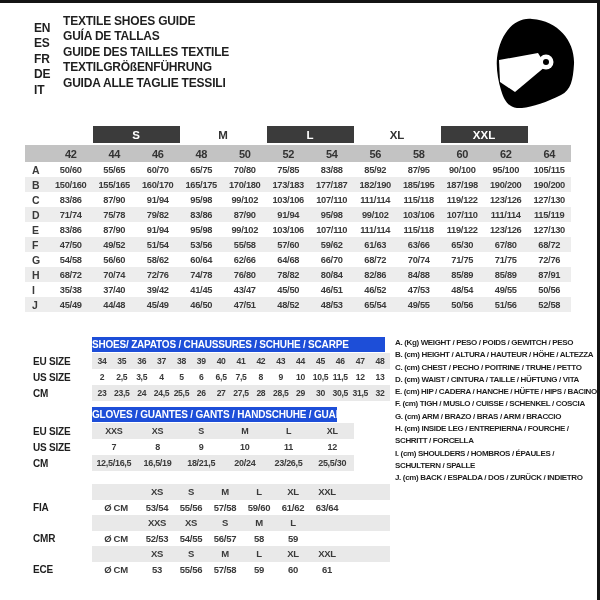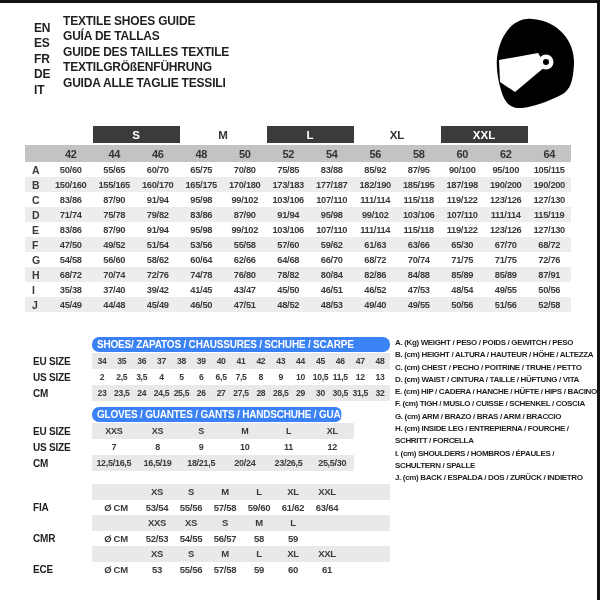--- a/index.html
+++ b/index.html
@@ -32,21 +32,21 @@
   .cell { display:flex; align-items:center; justify-content:center; font-weight:bold; color:#3a3a3a; font-size:9.3px; letter-spacing:-0.3px; white-space:nowrap; }
   .cell.row-label { justify-content:flex-start; padding-left:7px; font-size:10.5px; letter-spacing:0; }
 
   
   .section { position:absolute; left:33px; }
   #shoes-section { top:337px; }
   #gloves-section { top:407px; }
   #helmet-section { top:484px; }
   .srow { display:flex; align-items:stretch; }
   .side { width:59px; display:flex; align-items:center; font-weight:bold; font-size:10px; color:#1f1f1f; letter-spacing:-0.2px; }
-  .sec-bar { background:#3b82f6; color:#fff; font-weight:bold; font-size:10px; letter-spacing:-0.2px; display:flex; align-items:center; padding-left:5px; height:15px; margin-bottom:1px; white-space:nowrap;border-radius:7px; }
+  .sec-bar { background:#1d4ed8; color:#fff; font-weight:bold; font-size:10px; letter-spacing:-0.2px; display:flex; align-items:center; height:15px; margin-bottom:1px; white-space:nowrap; }
   #shoes-section .sec-bar, #helmet-section .sec-bar { width:293px; }
   #gloves-section .sec-bar { width:245px; }
   .cells { display:grid; align-items:center; }
   .cells.shaded { background:#e9e9e9; }
   .srow + .srow { margin-top:0; }
   #shoes-section .cells { width:298px; grid-template-columns:repeat(15,1fr); height:16px; }
   #gloves-section .cells { width:262px; grid-template-columns:repeat(6,1fr); height:16px; }
   #helmet-section .cells { width:298px; grid-template-columns:48px repeat(6,34px); height:15.5px; }
   .tcell { display:flex; align-items:center; justify-content:center; font-weight:bold; color:#3a3a3a; font-size:8.6px; letter-spacing:-0.3px; white-space:nowrap; }
   #gloves-section .tcell { font-size:9px; }
@@ -196,21 +196,21 @@
         <div class="cell">47/50</div>
         <div class="cell">49/52</div>
         <div class="cell">51/54</div>
         <div class="cell">53/56</div>
         <div class="cell">55/58</div>
         <div class="cell">57/60</div>
         <div class="cell">59/62</div>
         <div class="cell">61/63</div>
         <div class="cell">63/66</div>
         <div class="cell">65/30</div>
-        <div class="cell">67/70</div>
+        <div class="cell">67/80</div>
         <div class="cell">68/72</div>
       </div>
       <div class="mt-grid-row mt-row">
         <div class="cell row-label">G</div>
         <div class="cell">54/58</div>
         <div class="cell">56/60</div>
         <div class="cell">58/62</div>
         <div class="cell">60/64</div>
         <div class="cell">62/66</div>
         <div class="cell">64/68</div>
@@ -253,21 +253,21 @@
       </div>
       <div class="mt-grid-row mt-row stripe">
         <div class="cell row-label">J</div>
         <div class="cell">45/49</div>
         <div class="cell">44/48</div>
         <div class="cell">45/49</div>
         <div class="cell">46/50</div>
         <div class="cell">47/51</div>
         <div class="cell">48/52</div>
         <div class="cell">48/53</div>
-        <div class="cell">49/40</div>
+        <div class="cell">65/54</div>
         <div class="cell">49/55</div>
         <div class="cell">50/56</div>
         <div class="cell">51/56</div>
         <div class="cell">52/58</div>
       </div>
     </div>
 
   <div id="shoes-section" class="section">
       <div class="srow">
         <div class="side"></div>

